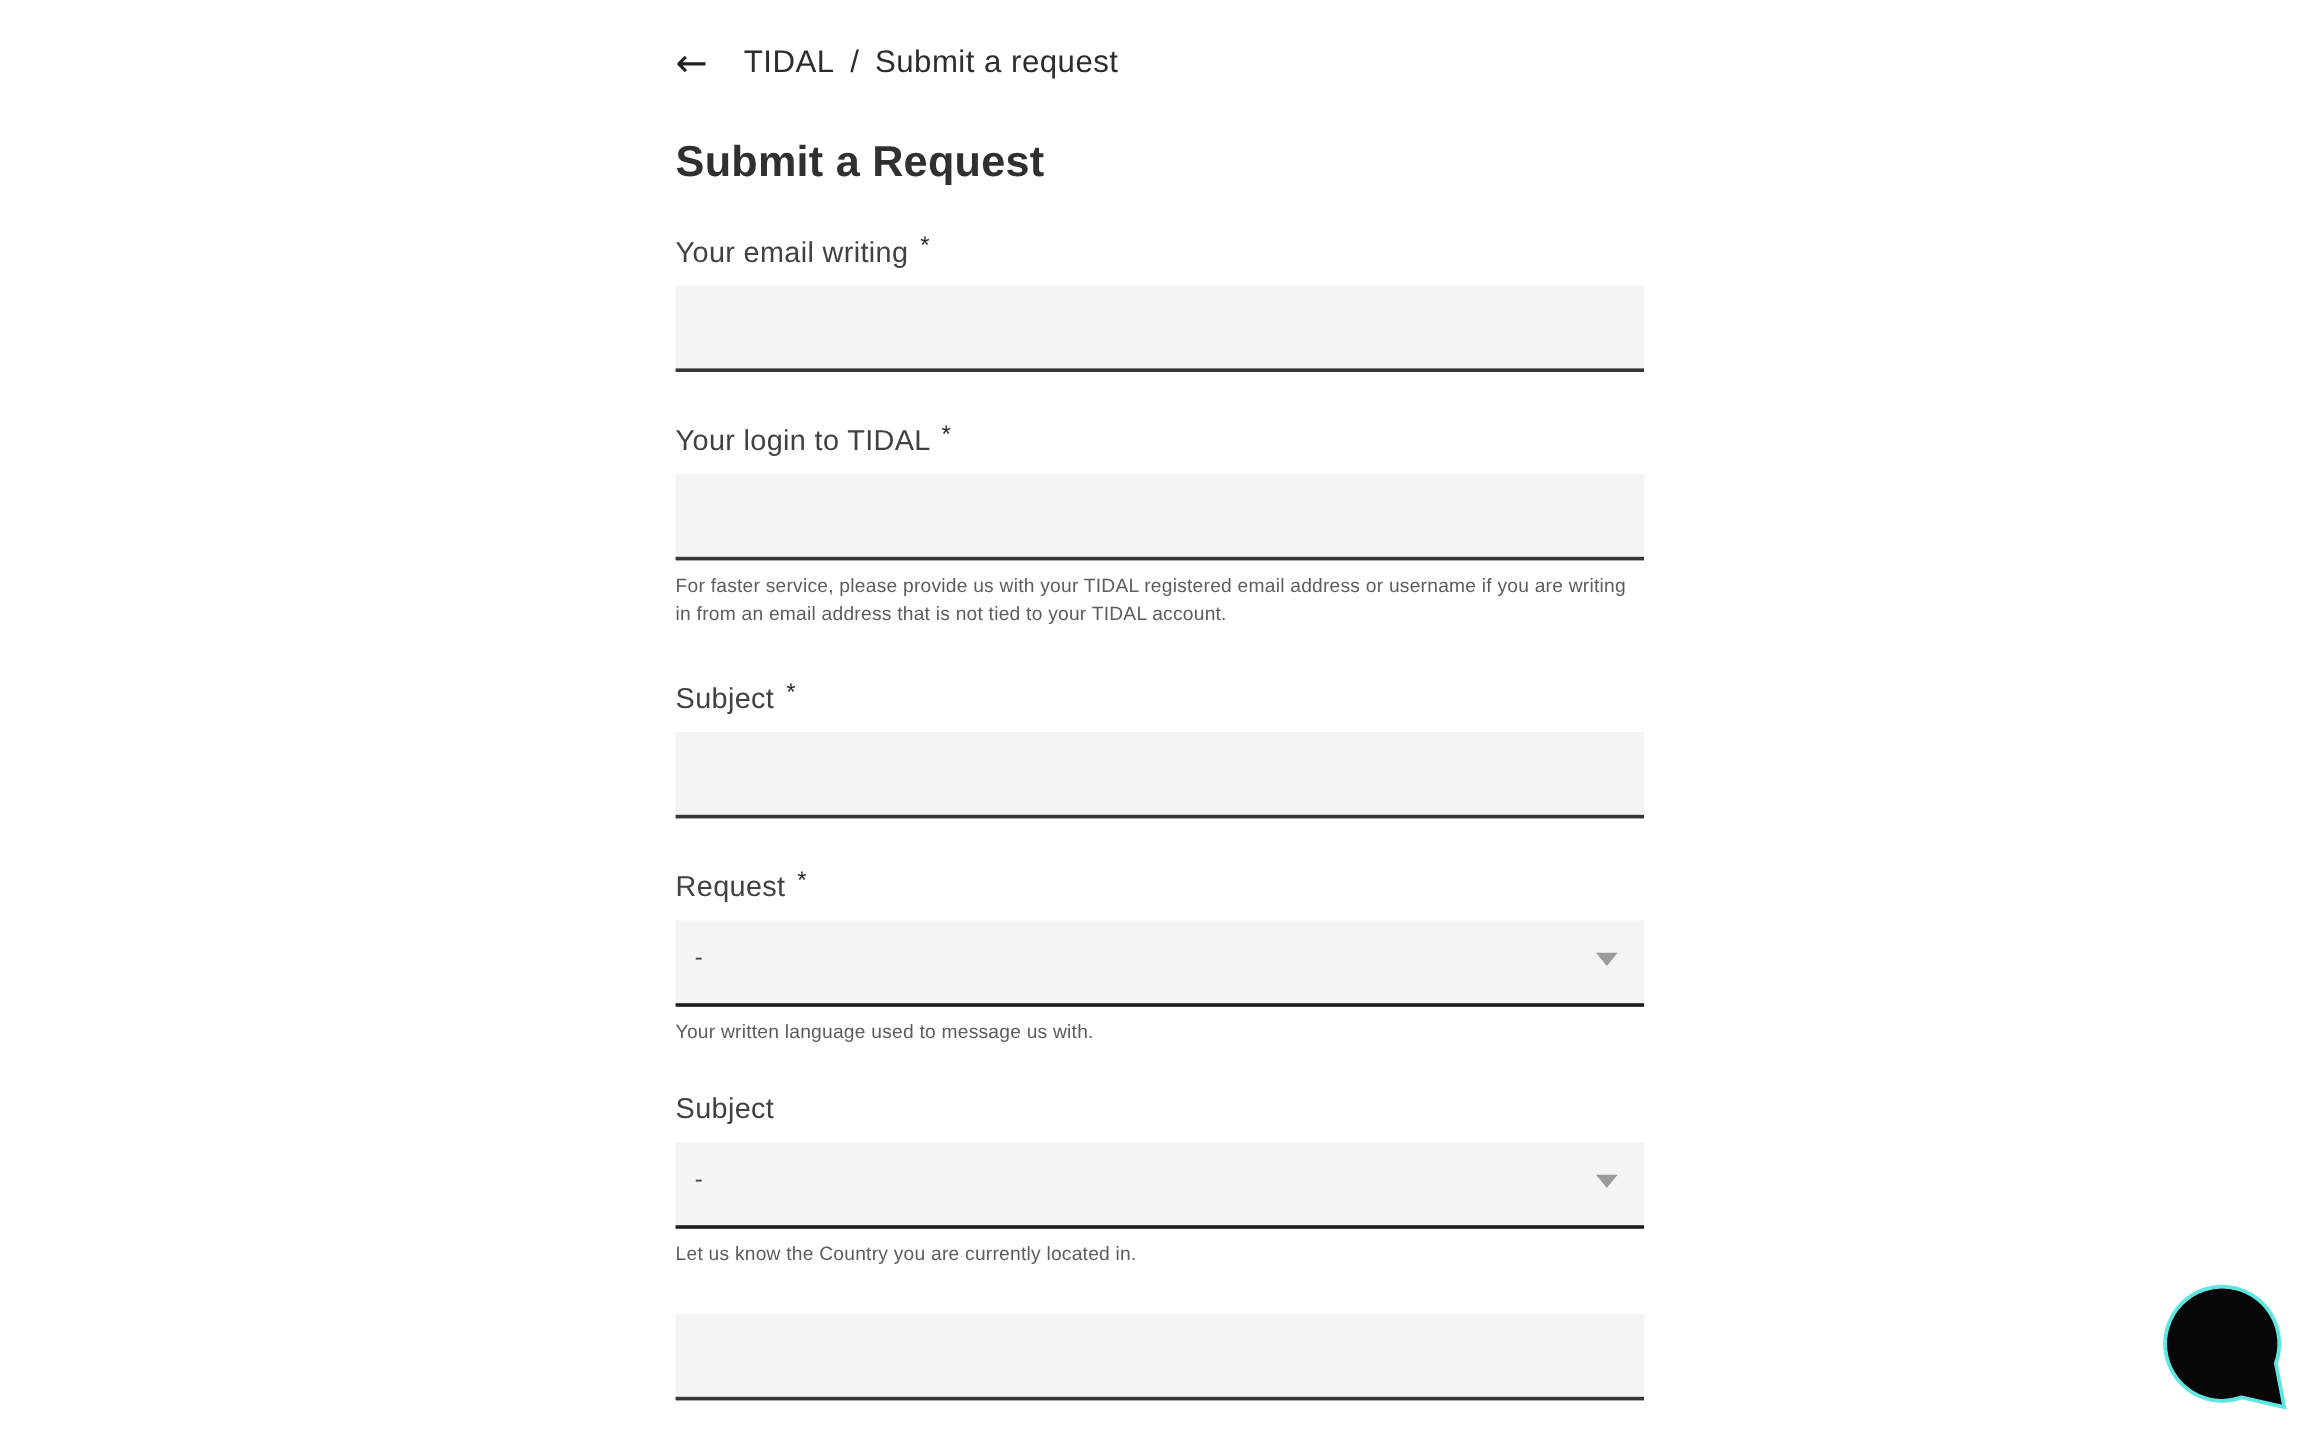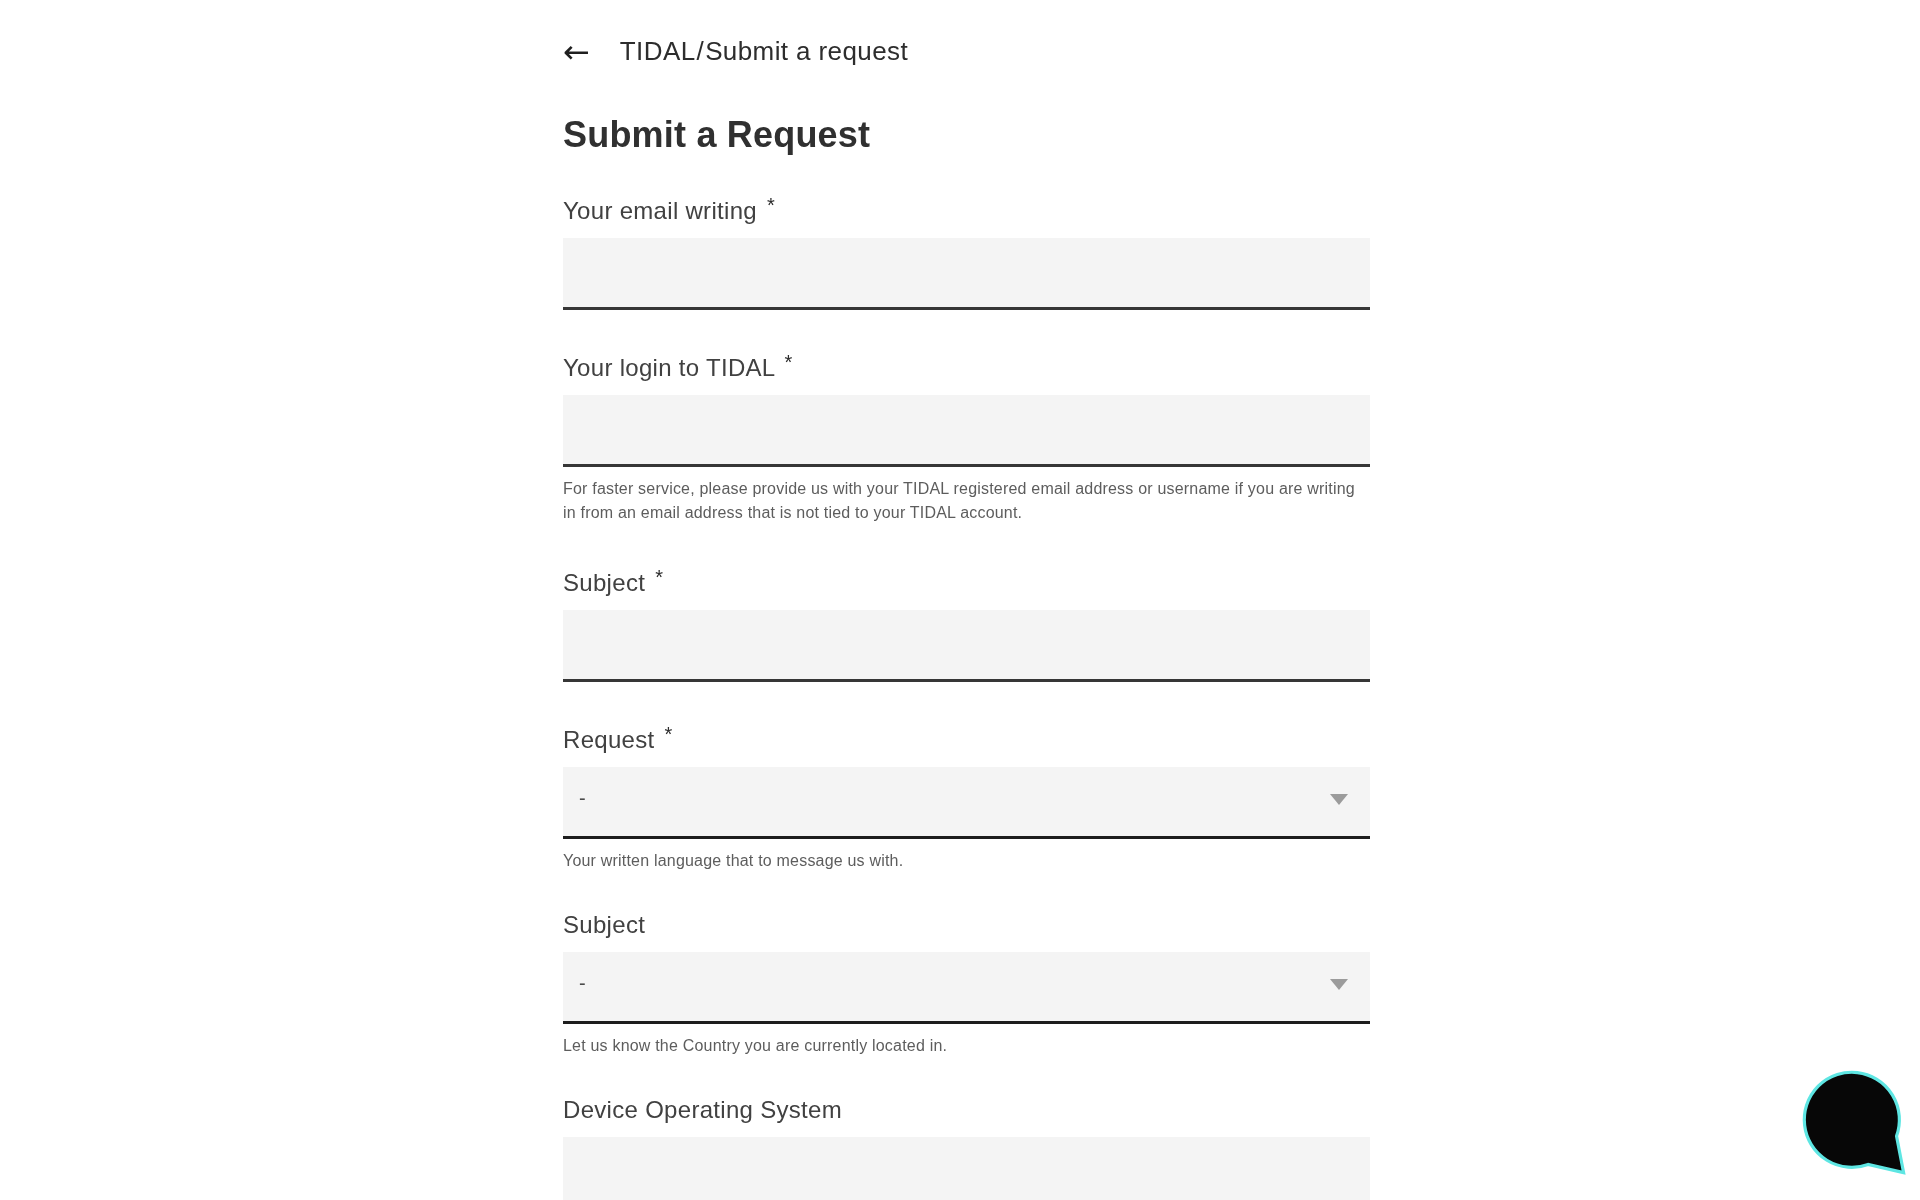--- a/index.html
+++ b/index.html
@@ -18,21 +18,21 @@
   .breadcrumb-row {
     display: flex; align-items: center;
     font-size: 26px; color: #2d2d2d; letter-spacing: 0.4px;
   }
   .back-arrow {
     font-size: 32px; line-height: 30px; color: #1f1f1f;
     cursor: pointer; margin-right: 30px; font-weight: 400;
     background: none; border: none; padding: 0;
     font-family: "DejaVu Sans", sans-serif;
   }
-  .crumbs { display: flex; align-items: center; gap: 1px; }
+  .crumbs { display: flex; align-items: center; gap: 13px; }
   .crumb-link { cursor: pointer; color: #2d2d2d; text-decoration: none; }
   .crumb-sep { color: #2d2d2d; }
   .crumb-current { color: #2d2d2d; }
 
   
   h1.page-title {
     margin: 50px 0 0 0;
     font-size: 36px; font-weight: 700; color: #303030;
     letter-spacing: 0.2px; line-height: 1;
   }
@@ -141,42 +141,38 @@
     <label class="field-label">
       <span class="label-text">Request</span>
       <span class="req-marker">*</span>
     </label>
     <div class="control-wrap">
             <div class="select-box">
               <span class="select-value">-</span>
               <span class="caret-icon"></span>
             </div>
           </div>
-    <p class="helper-text">Your written language that to message us with.</p>
+    <p class="helper-text">Your written language used to message us with.</p>
   </div>
 
   <div class="field-group">
     <label class="field-label">
       <span class="label-text">Subject</span>
       
     </label>
     <div class="control-wrap">
             <div class="select-box">
               <span class="select-value">-</span>
               <span class="caret-icon"></span>
             </div>
           </div>
     <p class="helper-text">Let us know the Country you are currently located in.</p>
   </div>
 
   <div class="field-group">
-    <label class="field-label">
-      <span class="label-text">Device Operating System</span>
-      
-    </label>
     <div class="control-wrap">
             <input type="text" class="text-input" style="background: rgb(244, 244, 244); border-bottom-color: rgb(54, 54, 54);">
           </div>
 
   </div>
 </form>
   </div>
 
   <button class="chat-widget">
     <svg width="110" height="112" viewBox="0 0 104 106">

